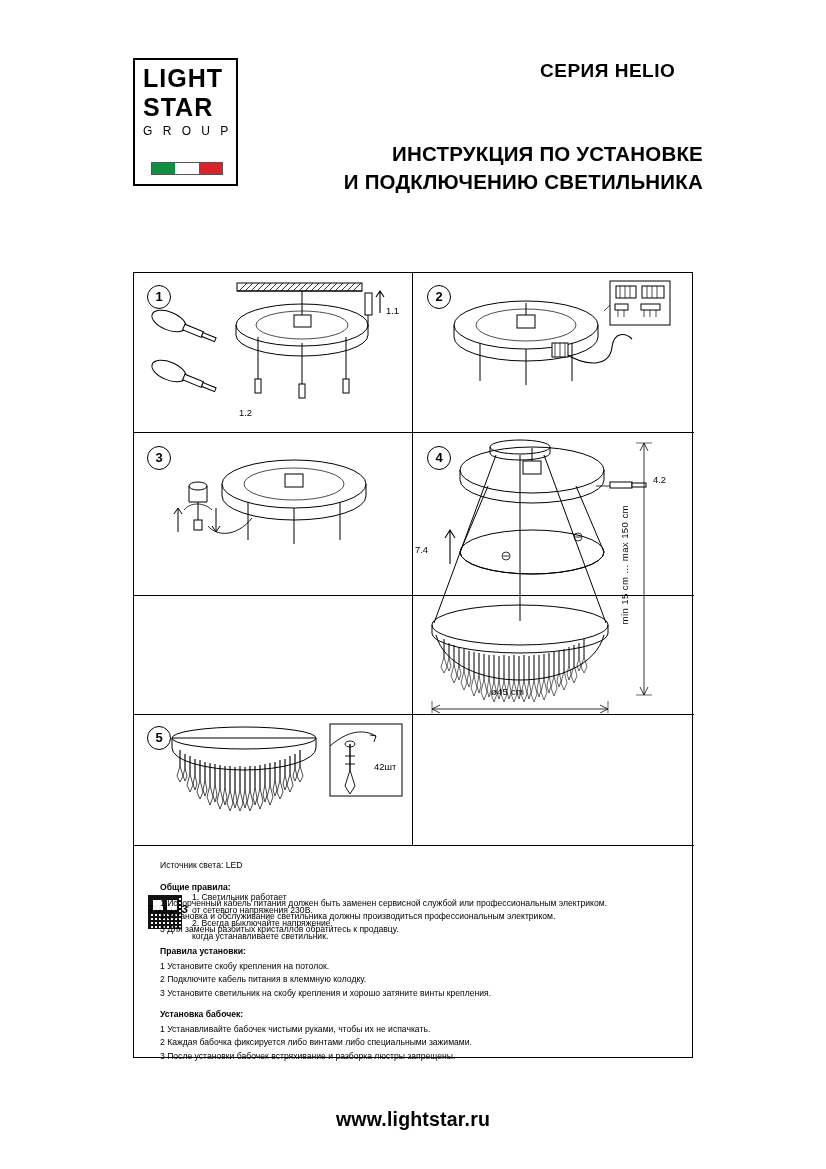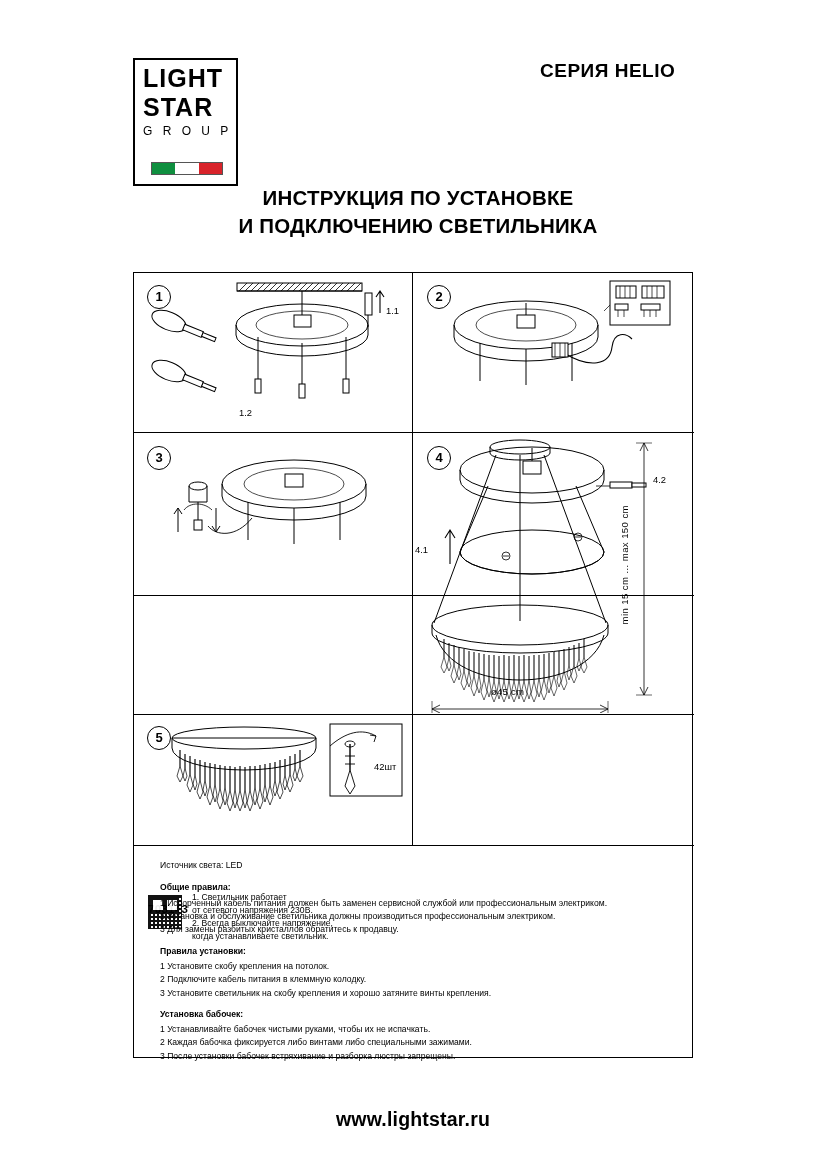--- a/index.html
+++ b/index.html
@@ -68,26 +68,25 @@
     left: 407px; top: 30px;
     font-size: 19px;
     font-weight: bold;
     letter-spacing: 0.5px;
     white-space: nowrap;
   }
   .title {
     position: absolute;
     left: 0; top: 82px;
     width: 570px;
-    text-align: center;
+    text-align: right;
     font-size: 20.5px;
     font-weight: bold;
     line-height: 1.38;
     letter-spacing: 0.2px;
-    margin-top: 44px;
   }
 
   
   .frame {
     position: absolute;
     left: 133px; top: 272px;
     width: 560px; height: 786px;
     border: 1.4px solid #000;
   }
   .v-split {
@@ -410,21 +409,21 @@
           <path d="M36 130 L36 96 M31 104 L36 96 L41 104" stroke-width="1.1"></path>
 
           <g transform="translate(196,46)">
             <rect x="0" y="2" width="22" height="6" fill="#fff"></rect>
             <rect x="22" y="3" width="14" height="4" fill="#fff"></rect>
             <path d="M-14 6 L0 6" stroke-width="0.8"></path>
           </g>
         </g>
       </svg>
       <div class="label-sm" style="left:239px;top:40px;">4.2</div>
-      <div class="label-sm" style="left:1px;top:110px;">4.1</div>
+      <div class="label-sm" style="left:1px;top:110px;">7.4</div>
     </div>
 
     <div class="cell" style="left:0;top:443px;width:278px;height:129px;">
       <div class="step-num" style="left:13px;top:10px;">5</div>
 
       <svg width="278" height="129" viewBox="0 0 278 129">
         <g stroke="#000" fill="none" stroke-width="1">
 
           <ellipse cx="110" cy="22" rx="72" ry="11"></ellipse>
           <path d="M38 22 L38 32 A72 22 0 0 0 182 32 L182 22"></path>

